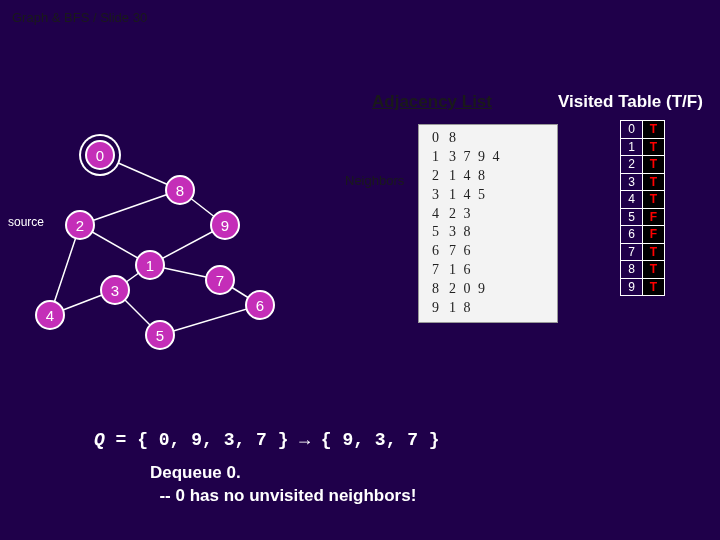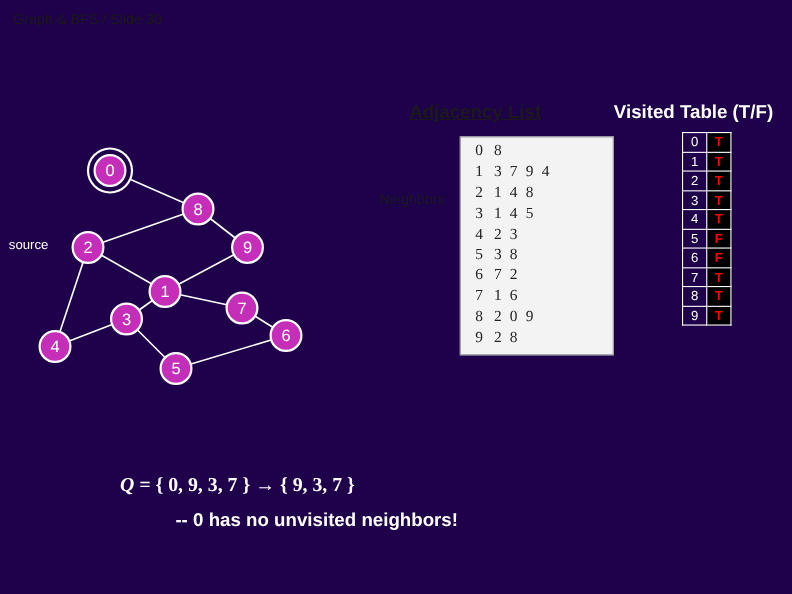--- a/index.html
+++ b/index.html
@@ -96,24 +96,24 @@
   }
   .src-label {
     position:absolute;
     color:#fff;
     font-size:12px;
   }
 
   
   .qline {
     position:absolute;
-    left: 109px; top: 430px;
+    left: 94px; top: 430px;
     color:#fff;
     font-size: 18px;
-    font-family: Liberation Serif, serif;
+    font-family: Liberation Mono, monospace;
     font-weight: bold;
   }
   .qline .q { font-style: italic; }
   .msg {
     position:absolute;
     left: 150px; top: 462px;
     color:#fff;
     font-size: 17px;
     font-weight: bold;
     line-height: 1.35;
@@ -149,33 +149,33 @@
   <div class="adj-row">
       <span class="idx">4</span>
       <span class="vals">2 3</span>
     </div>
   <div class="adj-row">
       <span class="idx">5</span>
       <span class="vals">3 8</span>
     </div>
   <div class="adj-row">
       <span class="idx">6</span>
-      <span class="vals">7 2</span>
+      <span class="vals">7 6</span>
     </div>
   <div class="adj-row">
       <span class="idx">7</span>
       <span class="vals">1 6</span>
     </div>
   <div class="adj-row">
       <span class="idx">8</span>
       <span class="vals">2 0 9</span>
     </div>
   <div class="adj-row">
       <span class="idx">9</span>
-      <span class="vals">2 8</span>
+      <span class="vals">1 8</span>
     </div>
 </div>
 
 <table class="vt">
   <tbody>
       <tr>
         <td>0</td>
         <td class="val">T</td>
       </tr>
   <tr>
@@ -246,14 +246,15 @@
   <div class="node" style="left:35px; top:190px;">4</div>
   <div class="node" style="left:145px;top:210px;">5</div>
   <div class="node" style="left:245px;top:180px;">6</div>
 </div>
 
 <div class="qline">
   <span class="q">Q = </span><span>{ 0, 9, 3, 7 } → { 9, 3, 7 }</span>
 </div>
 
 <div class="msg">
+  <div>Dequeue 0.</div>
   <div style="white-space:pre;">  -- 0 has no unvisited neighbors!</div>
 </div>
 
 </body></html>

